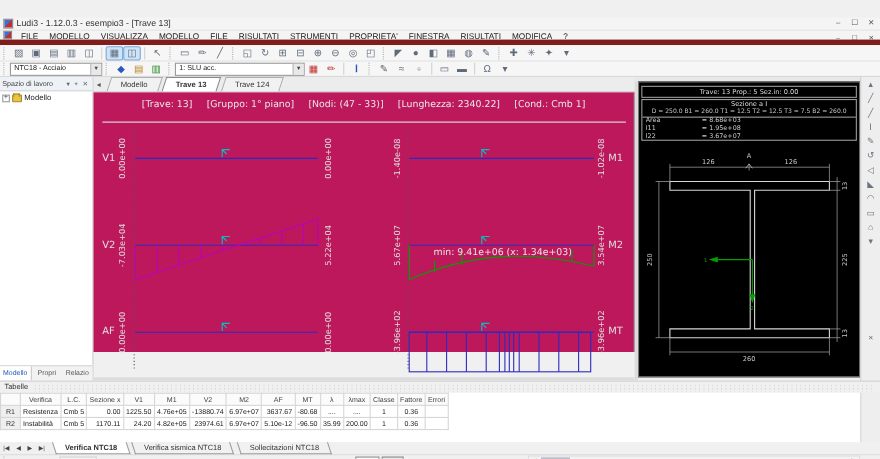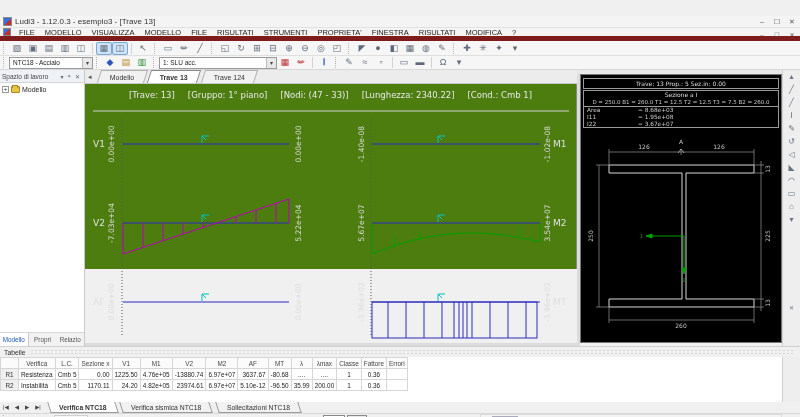--- a/index.html
+++ b/index.html
@@ -40,21 +40,21 @@
   .tree-row { display:flex; align-items:center; gap:2px; padding:3px 2px; }
   .expander { width:7px; height:7px; border:1px solid #999; font-size:6px; line-height:5px; text-align:center; color:#333; background:#fff; }
   .folder { width:9px; height:7px; background:#e8c542; border:1px solid #a8892a; border-radius:1px; position:relative; }
   .folder::before { content:""; position:absolute; left:0; top:-2px; width:4px; height:2px; background:#e8c542; border:1px solid #a8892a; border-bottom:none; }
   .tree-label { font-size:7px; color:#222; }
   #ws-tabs { position:absolute; bottom:0; left:0; width:100%; height:14px; background:#f2f2f2; border-top:1px solid #d5d5d5; display:flex; }
   .ws-tab { font-size:6.3px; color:#555; flex:1; text-align:center; line-height:13px; }
   .ws-tab.active { background:#fff; color:#1a56b0; border-right:1px solid #c8c8c8; }
 
   
-  #canvas { left:85px; top:68px; width:492px; height:185px; background:#4d7c0f; border-right:1px solid #888; font-family:"DejaVu Sans", sans-serif; }
+  #canvas { left:85px; top:68px; width:492px; height:236px; background:#be185d; border-right:1px solid #888; font-family:"DejaVu Sans", sans-serif; }
   #beam-header { position:absolute; left:0; top:6px; width:100%; display:flex; justify-content:center; gap:13px; font-size:8.5px; color:#e8e8e8; }
   .dlabel { position:absolute; font-size:9px; color:#e0e0e0; }
   .rot { position:absolute; transform:translate(-50%,-50%) rotate(-90deg); white-space:nowrap; font-size:7.5px; color:#dcdcdc; }
   .anno { position:absolute; width:220px; text-align:center; font-size:8.5px; color:#e4e4e4; }
   #canvas-splitter { left:85px; top:327px; width:492px; height:3px; background:#dcdcdc; }
 
   
   #secgap-top { left:577px; top:54px; width:205px; height:4px; background:#e8e8e8; }
   #vsplit { left:577px; top:58px; width:3px; height:272px; background:#dcdcdc; }
   #secpanel { left:580px; top:58px; width:202px; height:269px; background:#000; border:1px solid #777; font-family:"DejaVu Sans", sans-serif; }
@@ -317,20 +317,21 @@
   <span class="rot" style="left:213px;top:139px;">5.22e+04</span>
   <span class="rot" style="left:26px;top:218px;">0.00e+00</span>
   <span class="rot" style="left:213px;top:218px;">0.00e+00</span>
   <span class="rot" style="left:276px;top:60px;">-1.40e-08</span>
   <span class="rot" style="left:462px;top:60px;">-1.02e-08</span>
   <span class="rot" style="left:276px;top:139px;">5.67e+07</span>
   <span class="rot" style="left:462px;top:139px;">3.54e+07</span>
   <span class="rot" style="left:276px;top:218px;">-3.96e+02</span>
   <span class="rot" style="left:462px;top:218px;">-3.96e+02</span>
 
+  <span class="anno" style="left:262px;top:141px;">min: 9.41e+06 (x: 1.34e+03)</span>
 </div>
 <div class="abs" id="canvas-splitter"></div>
 
 <div class="abs" id="secgap-top"></div>
 <div class="abs" id="vsplit"></div>
 <div class="abs" id="secpanel">
   <div class="sec-box" id="sec-head">Trave: 13  Prop.: 5  Sez.in: 0.00</div>
   <div class="sec-box" id="sec-info">
     <div id="sec-shape">Sezione a I</div>
     <div id="sec-dims">D = 250.0  B1 = 260.0  T1 = 12.5  T2 = 12.5  T3 = 7.5  B2 = 260.0</div>

